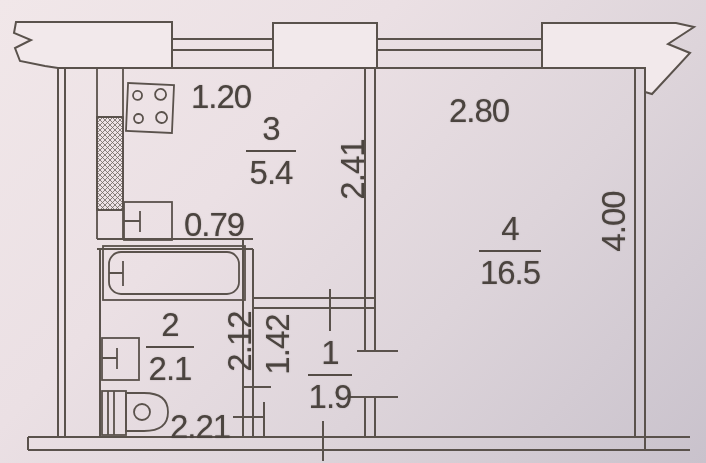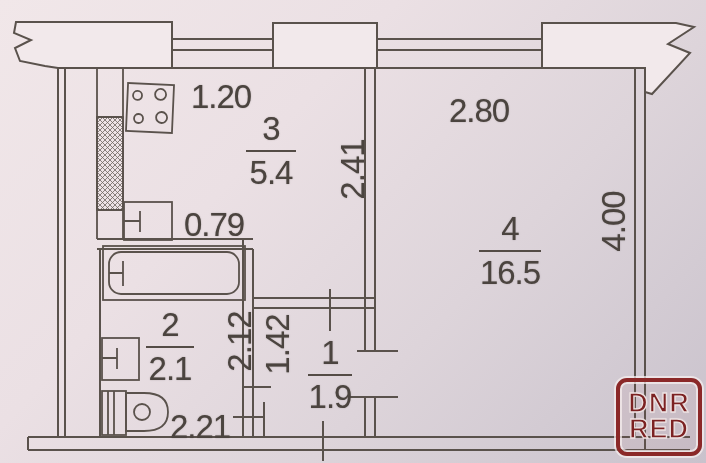--- a/index.html
+++ b/index.html
@@ -158,18 +158,14 @@
   </div>
   <div class="room-lbl" style="left:146px;top:308px;width:48px">
     <span class="num">2</span>
     <span class="area">2.1</span>
   </div>
   <div class="room-lbl" style="left:308px;top:336px;width:44px">
     <span class="num">1</span>
     <span class="area">1.9</span>
   </div>
 
-  <div class="watermark">
-    <span>DNR</span>
-    <span>RED</span>
-  </div>
 
 </div>
 
 </body></html>

